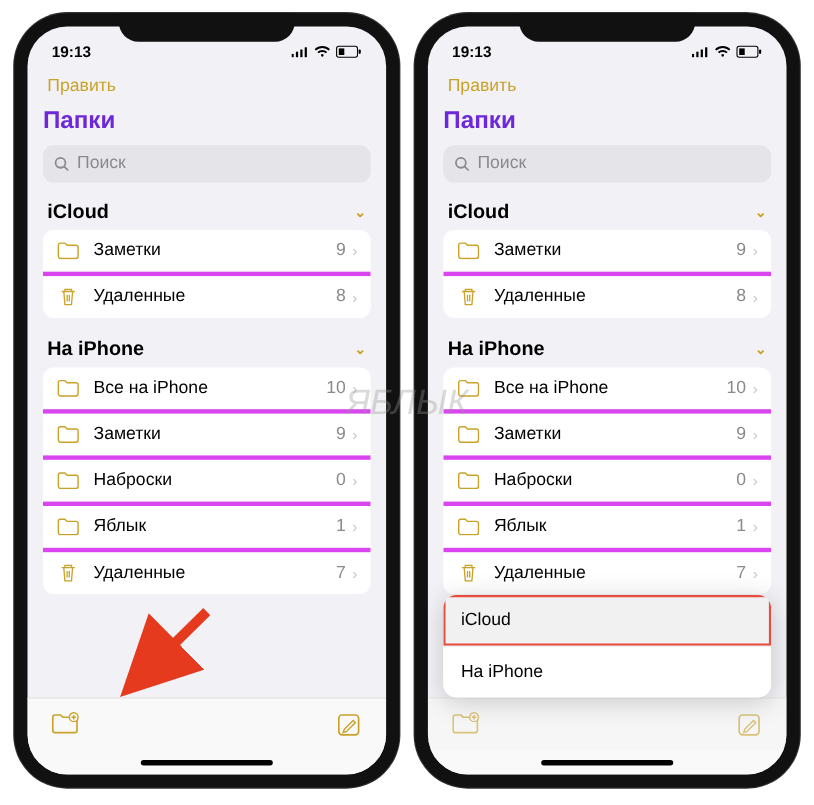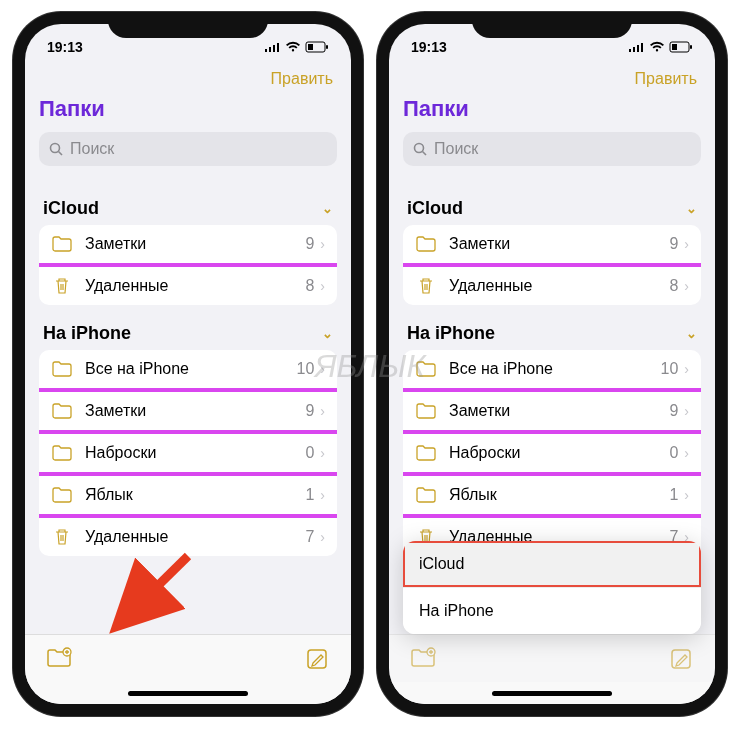--- a/index.html
+++ b/index.html
@@ -4,24 +4,24 @@
 <style>
 *{box-sizing:border-box;margin:0;padding:0;font-family:-apple-system,Helvetica,Arial,sans-serif}
 body{background:#fff;width:740px;height:732px;position:relative;overflow:hidden}
 .canvas{display:flex;gap:14px;padding:12px;justify-content:center}
 .phone{width:350px;height:704px;background:#111;border-radius:48px;padding:12px;position:relative;box-shadow:0 0 0 1px #333}
 .screen{width:100%;height:100%;background:#f2f2f6;border-radius:36px;overflow:hidden;position:relative;display:flex;flex-direction:column}
 .notch{position:absolute;top:0;left:50%;transform:translateX(-50%);width:160px;height:26px;background:#111;border-radius:0 0 18px 18px;z-index:20}
 .status{height:40px;display:flex;justify-content:space-between;align-items:center;padding:6px 22px 0;font-size:14px;font-weight:600;color:#000}
 .status .right{display:flex;gap:4px;align-items:center}
 .content{flex:1;padding:0 14px;overflow:hidden}
-.nav{display:flex;justify-content:flex-end;padding:6px 4px}
+.nav{display:flex;justify-content:flex-start;padding:6px 4px}
 .edit{color:#c9a227;font-size:16px}
 h1{font-size:22px;font-weight:700;margin:2px 0 10px;color:#6d28d9}
-.search{background:#e4e4e9;border-radius:10px;padding:8px 10px;display:flex;align-items:center;gap:6px;color:#8a8a8e;font-size:16px;margin-bottom:26px}
+.search{background:#e4e4e9;border-radius:10px;padding:8px 10px;display:flex;align-items:center;gap:6px;color:#8a8a8e;font-size:16px;margin-bottom:10px}
 .section-h{display:flex;justify-content:space-between;align-items:center;padding:6px 4px;font-weight:700;font-size:18px;color:#000}
 .chev{color:#c9a227;font-size:13px}
 .list{background:#fff;border-radius:10px;overflow:hidden;margin-bottom:12px}
 .row{display:flex;align-items:center;padding:10px 12px;border-bottom:4px solid #d946ef;font-size:16px;color:#000}
 .row:last-child{border-bottom:none}
 .row .ic{width:22px;height:18px;margin-right:12px;display:flex;align-items:center;justify-content:center}
 .row .lbl{flex:1}
 .row .cnt{color:#8a8a8e;margin-right:6px}
 .row .go{color:#c7c7cc;font-size:14px}
 .toolbar{height:48px;display:flex;justify-content:space-between;align-items:center;padding:0 22px;background:#f9f9f9;border-top:1px solid #ddd}

